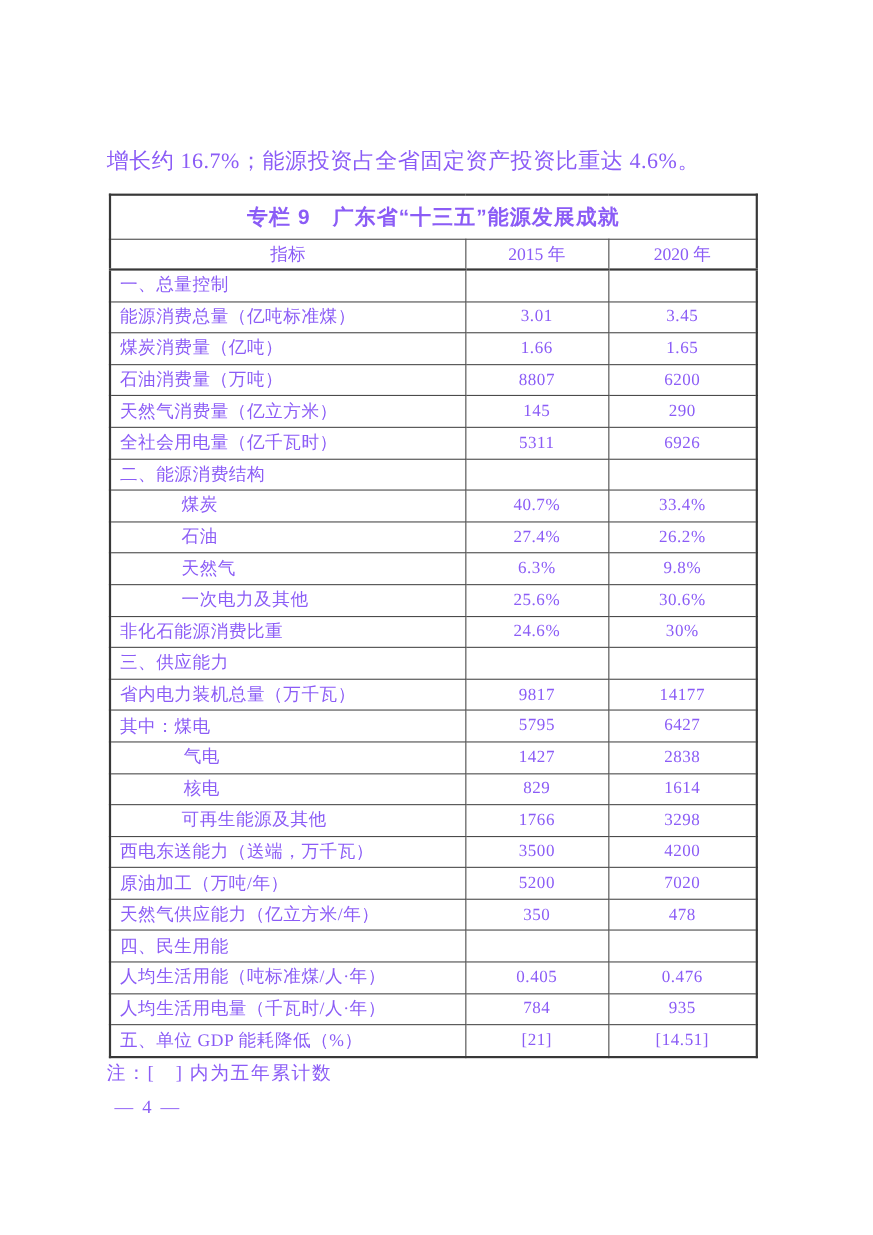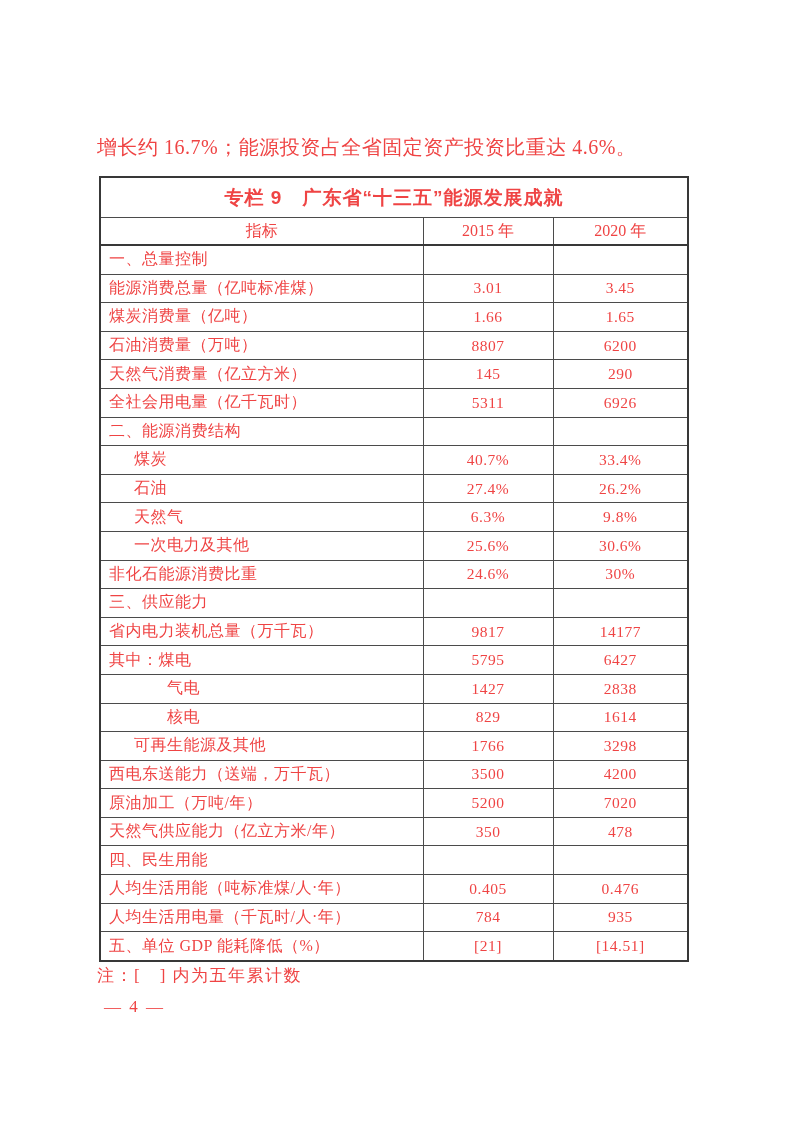--- a/index.html
+++ b/index.html
@@ -1,18 +1,18 @@
 <!DOCTYPE html>
 <html><head>
 <meta charset="utf-8">
 <style>
   html,body{margin:0;padding:0;background:#ffffff;}
   .page{
     position:relative;width:794px;height:1123px;background:#ffffff;
-    font-family:"Liberation Serif",serif;color:#ef4444;overflow:hidden;
+    font-family:"Liberation Serif",serif;color:#8b5cf6;overflow:hidden;
   }
   .intro{
     position:absolute;left:97px;top:133px;width:640px;
     font-size:20px;letter-spacing:0.5px;line-height:28px;white-space:nowrap;
   }
   table.tbl{
     position:absolute;left:99px;top:176px;width:588px;
     border-collapse:collapse;table-layout:fixed;
     border:2px solid #383838;
   }
@@ -21,21 +21,21 @@
     height:39px;text-align:center;vertical-align:middle;
     font-family:"Liberation Sans",sans-serif;font-weight:bold;
     font-size:19px;letter-spacing:1px;
   }
   tr.head-row td{
     height:26px;text-align:center;vertical-align:middle;
     font-size:16px;border-bottom-width:2px;border-bottom-color:#383838;
   }
   tbody.rows td{height:27.6px;vertical-align:middle;font-size:16px;}
   tbody.rows td.lbl{text-align:left;padding-left:8px;letter-spacing:0.5px;white-space:nowrap;}
-  tbody.rows td.lbl.indent1{padding-left:33px;margin-left:40px;}
+  tbody.rows td.lbl.indent1{padding-left:64px;margin-left:40px;}
   tbody.rows td.lbl.indent2{padding-left:66px;}
   tbody.rows td.val{text-align:center;font-size:15.5px;letter-spacing:0.5px;margin-left:15px;}
   .footnote{
     position:absolute;left:97px;top:964px;font-size:17px;letter-spacing:1.5px;
   }
   .pagenum{
     position:absolute;left:104px;top:997px;font-size:17px;letter-spacing:2px;
   }
 </style>
 </head>

